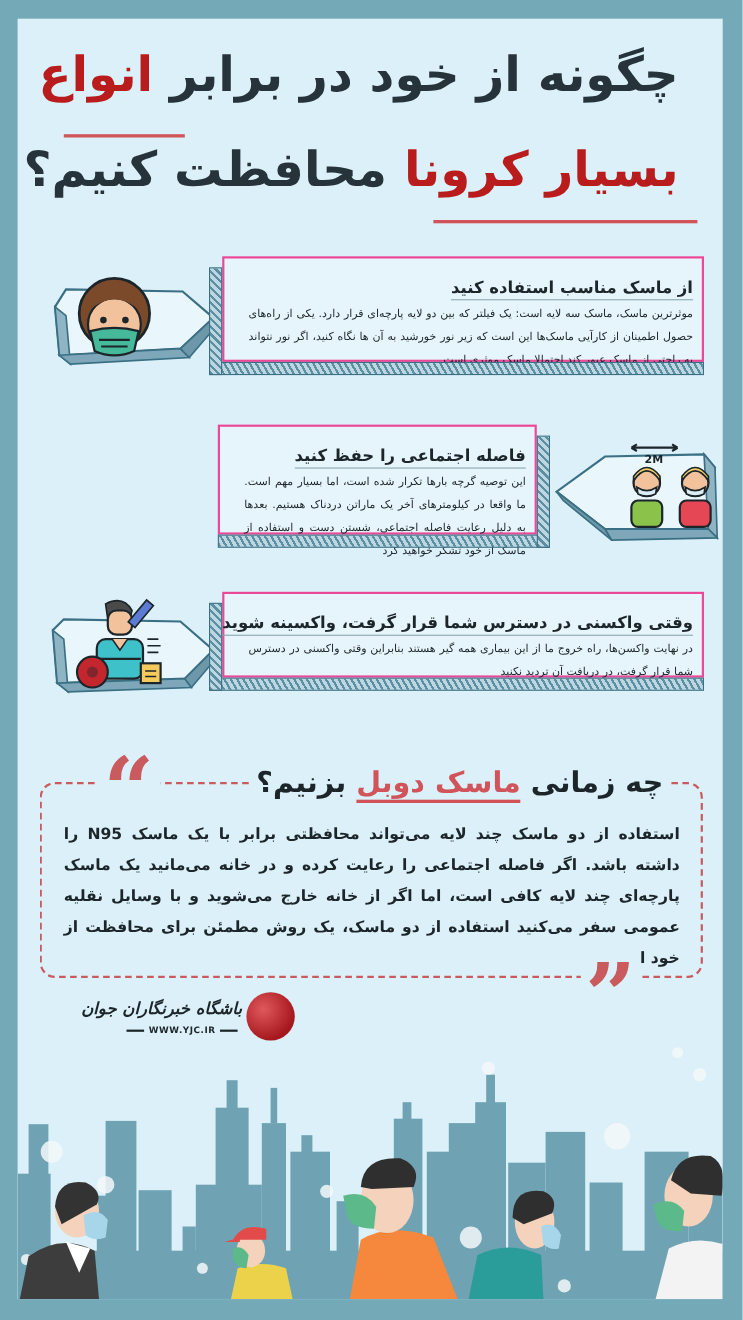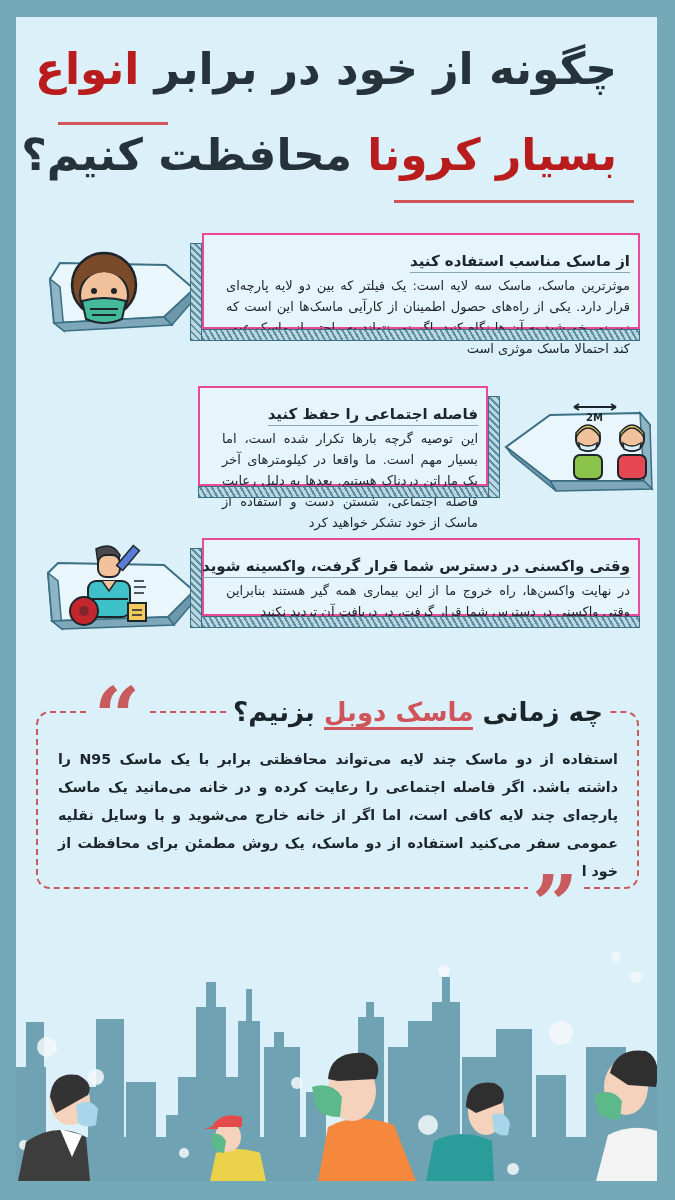--- a/index.html
+++ b/index.html
@@ -46,21 +46,21 @@
     position: absolute; top: 8px; bottom: -14px; width: 12px;
     background: repeating-linear-gradient(45deg, #5d8fa3 0 2px, #bcd7e2 2px 5px);
     border: 1px solid #3a6f84;
   }
   .tip-title {
     font-weight: bold; font-size: 15px; color: #1c252a;
     border-bottom: 1.5px solid #8aa8b4; padding-bottom: 2px;
     display: inline-block; margin-bottom: 2px; white-space: nowrap;
   }
   .tip-body {
-    font-size: 13px; line-height: 21px; color: #1c252a;
+    font-size: 10px; line-height: 21px; color: #1c252a;
     text-align: justify; text-align-last: right; margin-left: 14px;
   }
 
   .box1 { left: 186px; top: 216px; width: 438px; height: 96px; }
   .box1 .shadow-s { left: -14px; }
   .box2 { left: 182px; top: 369px; width: 290px; height: 100px; }
   .box2 .shadow-s { right: -14px; left: auto; }
   .box2 .shadow-b { left: -2px; right: -14px; }
   .box3 { left: 186px; top: 521px; width: 438px; height: 78px; }
   .box3 .shadow-s { left: -14px; }
@@ -298,13 +298,18 @@
     </g>
 
     <g>
       <path d="M580 1164 L592 1118 Q616 1106 641 1114 L641 1164 Z" fill="#f3f3f3"></path>
       <ellipse cx="610" cy="1070" rx="22" ry="28" fill="#f4d2bb"></ellipse>
       <path d="M594 1056 Q600 1030 630 1034 Q646 1042 640 1070 L612 1068 Z" fill="#2f2f2f"></path>
       <path d="M578 1078 Q596 1070 606 1084 L604 1102 Q588 1104 582 1094 Z" fill="#5bb98a"></path>
     </g>
   </svg>
 
+  <div class="logo">
+    <div class="logo-text">باشگاه خبرنگاران جوان</div>
+    <div class="logo-url">WWW.YJC.IR</div>
+    <div class="logo-badge"></div>
+  </div>
 </div>
 
 </body></html>

